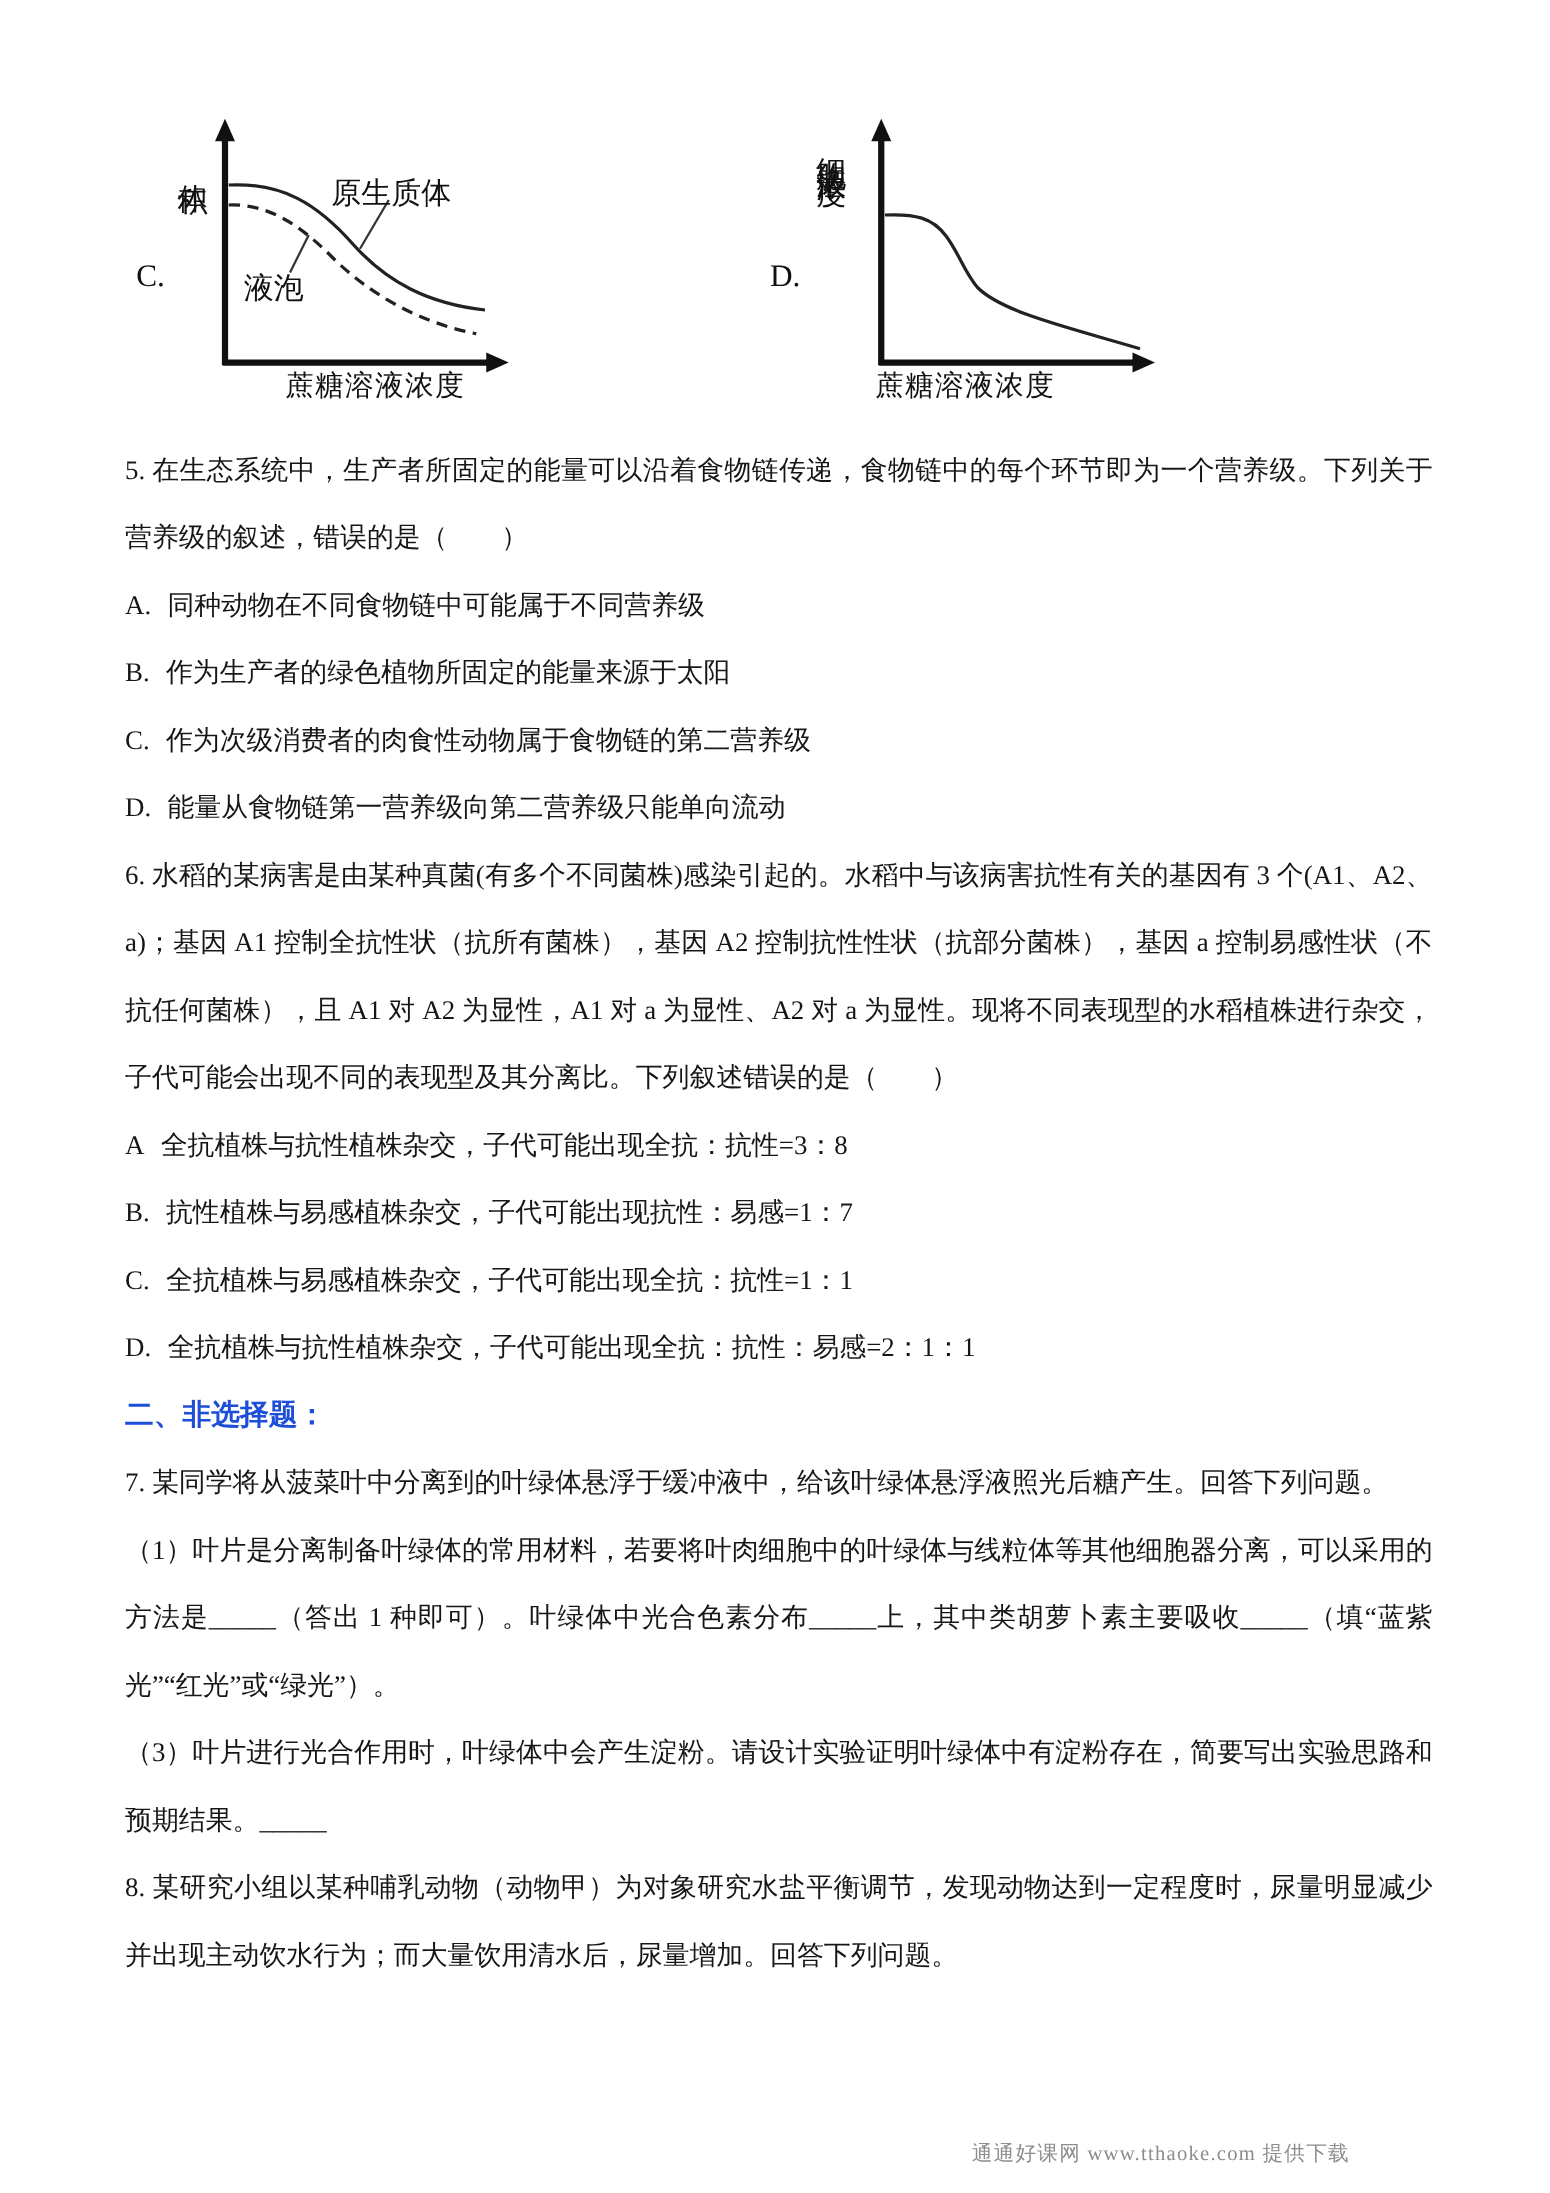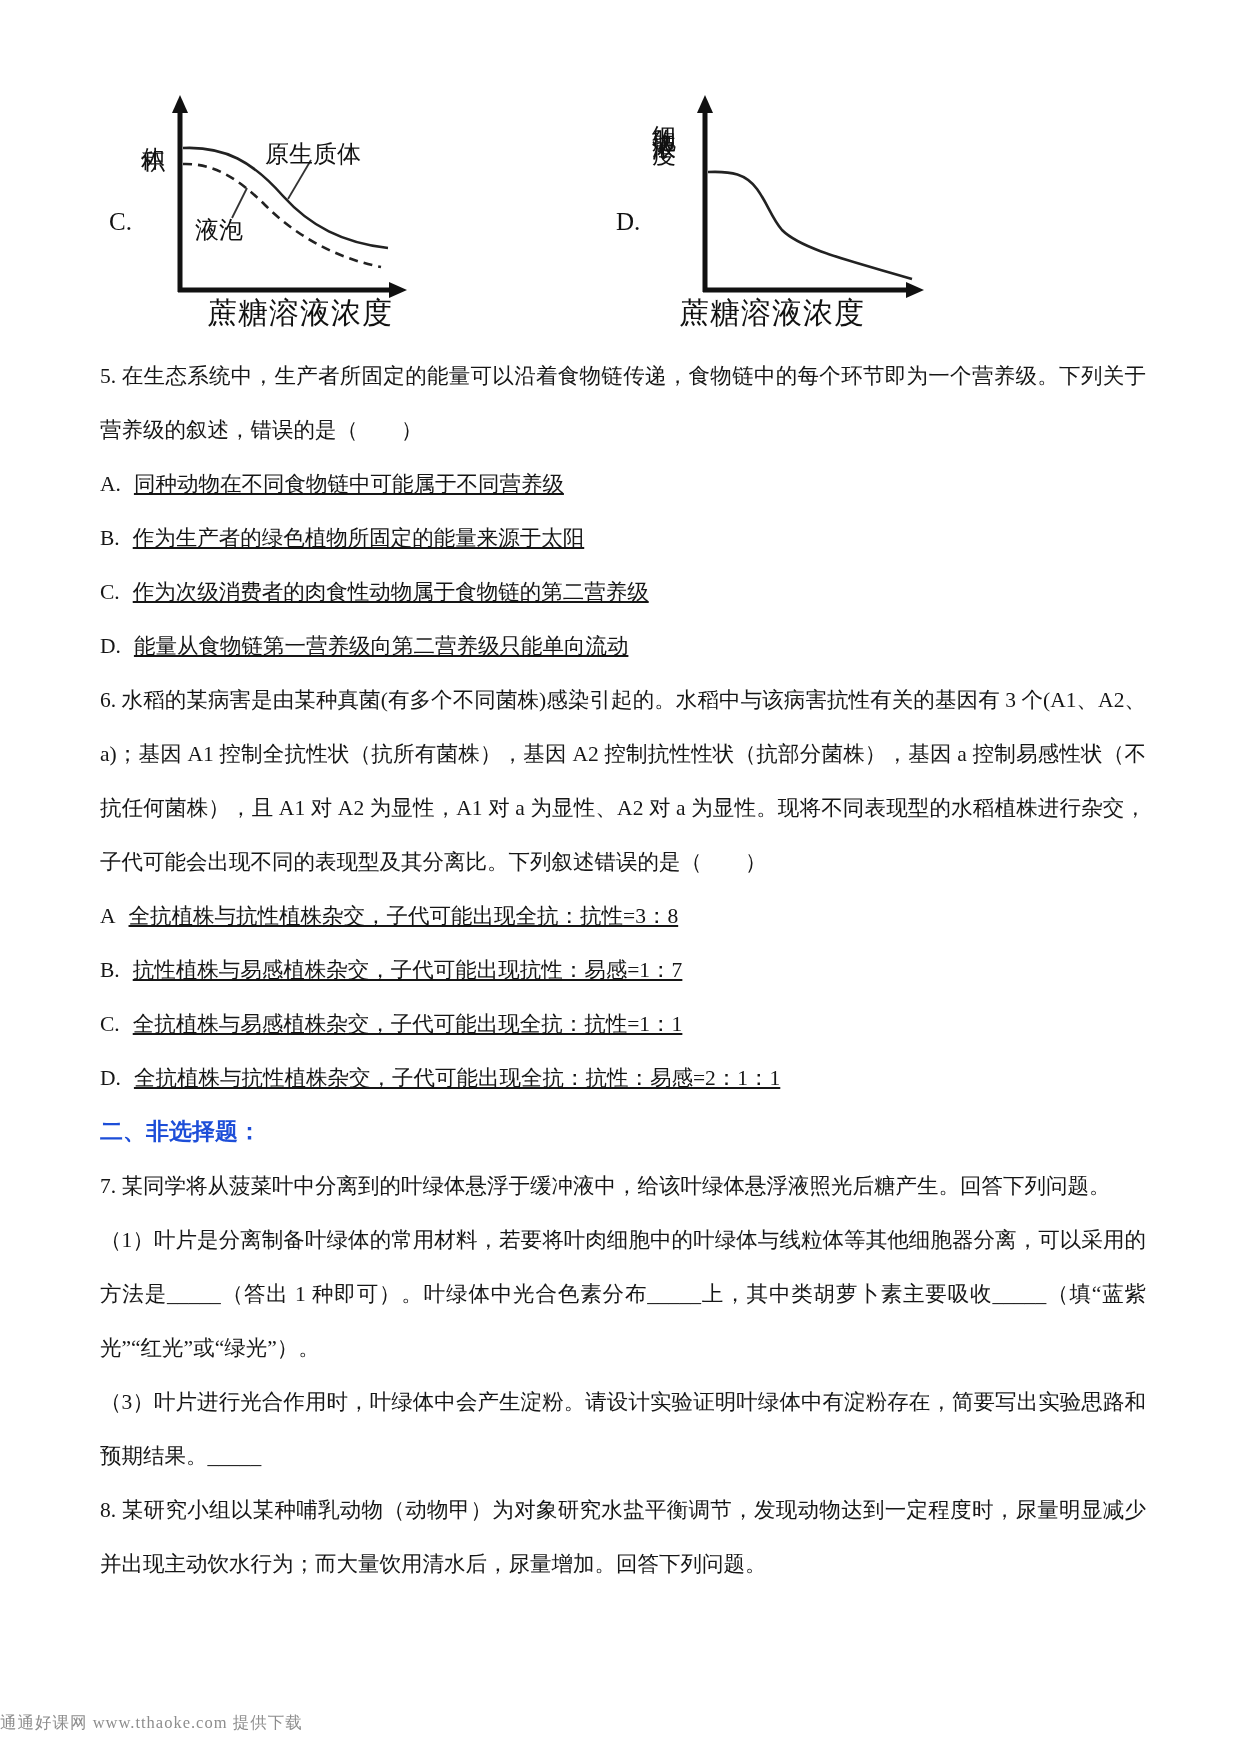--- a/index.html
+++ b/index.html
@@ -27,42 +27,42 @@
     writing-mode:vertical-rl;text-orientation:upright;
     font-size:24px;letter-spacing:4px;color:#111;line-height:1;
   }
   .fig-c .vlabel{left:46px;top:38px;}
   .fig-d .vlabel{left:102px;top:16px;}
   .curve-label{position:absolute;font-size:24px;color:#111;white-space:nowrap;}
   .lbl-protoplast{left:170px;top:48px;}
   .lbl-vacuole{left:100px;top:124px;}
   .xlabel{
     position:absolute;top:203px;width:200px;text-align:center;
-    font-size:30px;letter-spacing:1px;color:#111;white-space:nowrap;
+    font-size:23px;letter-spacing:1px;color:#111;white-space:nowrap;
   }
   .fig-c .xlabel{left:105px;}
   .fig-d .xlabel{left:122px;}
   
   .content{
     position:absolute;left:100px;top:349px;width:1046px;
     font-size:21.5px;line-height:54px;color:#161616;
   }
   .para{margin:0;text-align:justify;}
   .option-row{display:flex;margin:0;}
   .opt-label{flex:0 0 auto;margin-right:13px;}
-  .opt-text{flex:1 1 auto;text-decoration:underline;}
+  .opt-text{flex:1 1 auto;}
   .section-heading{
     margin:0;
     font-family:Liberation Serif, serif;
     font-weight:700;font-size:23px;line-height:54px;color:#1d4ed8;
   }
   
   .footer{
     position:absolute;left:0;top:1712px;width:1080px;
-    text-align:left;font-size:16.5px;color:#8d8d8d;letter-spacing:1px;
+    text-align:right;font-size:16.5px;color:#8d8d8d;letter-spacing:1px;
   }
   .ax{stroke:#111;stroke-width:5;fill:none;}
   .arrow{fill:#111;stroke:none;}
   .curve{stroke:#222;stroke-width:2.6;fill:none;}
   .leader{stroke:#333;stroke-width:1.8;fill:none;}
 </style>
 </head>
 <body>
 
 <div class="page">

